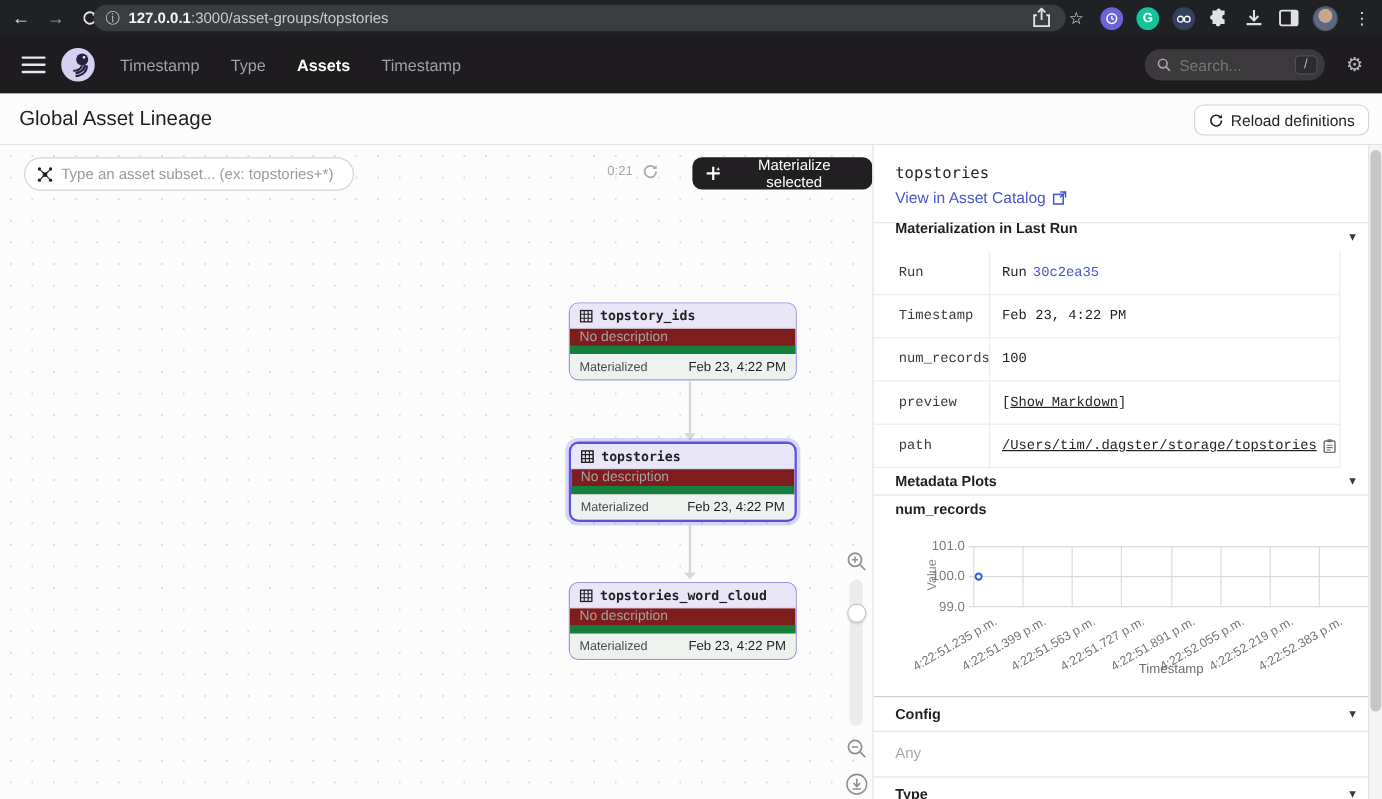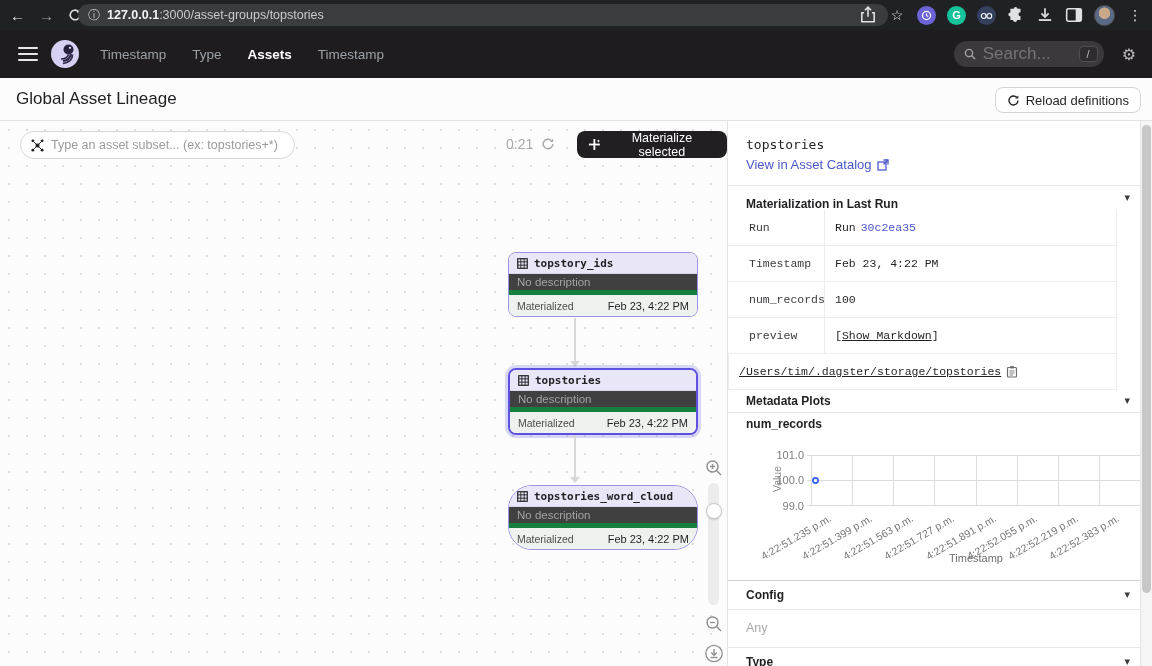--- a/index.html
+++ b/index.html
@@ -25,21 +25,21 @@
   
   .topnav { position:absolute; top:30px; left:0; width:1152px; height:48px; background:#1e1c1f; display:flex; align-items:center; }
   .hamburger { width:20px; margin-left:18px; cursor:pointer; }
   .hamburger div { height:2.5px; background:#e8e6ea; margin:3.5px 0; border-radius:1px; }
   .logo { margin-left:12px; }
   .navlinks { display:flex; gap:26px; margin-left:20px; }
   .navlink { font-size:13.5px; color:#9da0a6; cursor:pointer; }
   .navlink.active { color:#ffffff; font-weight:bold; }
   .nav-right { position:absolute; right:16px; display:flex; align-items:center; gap:18px; }
   .searchpill { width:150px; height:26px; background:#3b393c; border-radius:13px; display:flex; align-items:center; padding:0 6px 0 10px; gap:7px; }
-  .searchpill input { flex:1; background:transparent; border:none; outline:none; color:#a5a2a7; font-size:17px;
+  .searchpill input { flex:1; background:transparent; border:none; outline:none; color:#a5a2a7; font-size:13px;
     font-family:"Liberation Sans",sans-serif; min-width:0; }
   .slash { background:#2e2c2f; border:1px solid #504e52; color:#b9b7bc; border-radius:4px; font-size:11px; padding:1px 7px; }
   .gear { color:#b9b7bc; font-size:16px; cursor:pointer; }
 
   
   .pagehead { position:absolute; top:78px; left:0; width:1152px; height:43px; background:#fcfcfc; border-bottom:1px solid #e3e3e3; }
   .pagetitle { position:absolute; left:16px; top:11px; font-size:17px; font-weight:500; color:#211f22; }
   .reloadbtn { position:absolute; right:11px; top:9px; height:26px; padding:0 11px; background:#fff; border:1px solid #d4d4d4;
     border-radius:8px; display:flex; align-items:center; gap:6px; font-size:13px; color:#211f22; cursor:pointer; }
 
@@ -47,33 +47,33 @@
   .canvas { position:absolute; top:121px; left:0; width:727px; height:545px; background:#fcfcfc;
     background-image:radial-gradient(#dedede 1px, transparent 1.3px); background-size:18px 18px; }
   .panel { position:absolute; top:121px; left:727px; width:425px; height:545px; background:#fff; border-left:1px solid #e3e3e3; }
 
   
   .filterbox { position:absolute; left:20px; top:10px; width:275px; height:28px; background:#fff; border:1px solid #d7d7d7;
     border-radius:14px; display:flex; align-items:center; padding:0 10px; gap:7px; }
   .filterbox input { flex:1; border:none; outline:none; font-size:12.5px; color:#444; background:transparent;
     font-family:"Liberation Sans",sans-serif; min-width:0; }
   .filterbox input::placeholder { color:#9b9b9b; }
-  .countdown { position:absolute; left:506px; top:15px; font-size:14px; color:#a9a9a9; display:flex; align-items:center; gap:8px; }
+  .countdown { position:absolute; left:506px; top:15px; font-size:11px; color:#a9a9a9; display:flex; align-items:center; gap:8px; }
   .matbtn { position:absolute; left:577px; top:10px; height:27px; padding:0 11px; background:#211f22; color:#fff;
     border:none; border-radius:8px; display:flex; align-items:center; gap:7px; font-size:12.5px; font-weight:500; cursor:pointer; }
 
   
-  .node { position:absolute; left:508px; width:190px; background:#fff; border:1.5px solid #9b92e4; border-radius:8px;
+  .node { position:absolute; left:474px; width:190px; background:#fff; border:1.5px solid #9b92e4; border-radius:8px;
     overflow:hidden; cursor:pointer; }
   .node.selected { border:2px solid #5d51e0; box-shadow:0 0 0 3px rgba(93,81,224,0.22); }
   .node-head { height:21px; background:#e9e6f8; display:flex; align-items:center; gap:6px; padding:0 8px;
     border-bottom:1px solid #d9d5ef; }
   .node-name { font-family:"DejaVu Sans Mono",monospace; font-size:11px; font-weight:bold; color:#211f22; }
   .node-desc { height:21px; display:flex; align-items:center; padding:0 8px; font-size:11.5px; color:#a3a3a3;
-    border-bottom:5px solid #15803d; background:#404040;text-align:right; }
+    border-bottom:7px solid #15803d; background:#7f1d1d;text-align:right; }
   .node-foot { height:21px; background:#eef2ef; display:flex; align-items:center; justify-content:space-between; padding:0 8px; }
   .node-foot .st { font-size:10.5px; color:#4b4b4b; }
   .node-foot .ts { font-size:11px; color:#211f22; }
 
   .edge { position:absolute; width:2px; background:#d8d8d8; left:574px; }
   .edge-head { position:absolute; left:570px; width:0; height:0; border-left:5px solid transparent;
     border-right:5px solid transparent; border-top:6px solid #d8d8d8; }
 
   
   .zoomctl { position:absolute; left:704px; width:20px; display:flex; justify-content:center; }
@@ -260,21 +260,21 @@
     </div>
     <div class="node-desc">No description</div>
     <div class="node-foot">
       <span class="st">Materialized</span>
       <span class="ts">Feb 23, 4:22 PM</span>
     </div>
   </div>
   <div class="edge" style="top:314px; height:43px;"></div>
   <div class="edge-head" style="top:356px;"></div>
 
-  <div class="node" style="top:364px;border-radius:24px;">
+  <div class="node" style="top:364px;">
     <div class="node-head">
       <svg width="11" height="11" viewBox="0 0 12 12">
           <rect x="0.8" y="0.8" width="10.4" height="10.4" fill="none" stroke="#211f22" stroke-width="1.3"></rect>
           <path d="M0.8 4.2h10.4M0.8 7.8h10.4M4.2 0.8v10.4M7.8 0.8v10.4" stroke="#211f22" stroke-width="1"></path>
         </svg>
       <span class="node-name">topstories_word_cloud</span>
     </div>
     <div class="node-desc">No description</div>
     <div class="node-foot">
       <span class="st">Materialized</span>
@@ -307,21 +307,21 @@
   <div class="p-link">
     <span>View in Asset Catalog</span>
     <svg width="12" height="12" viewBox="0 0 12 12">
         <rect x="1" y="3" width="8" height="8" fill="none" stroke="#4a57c9" stroke-width="1.3"></rect>
         <path d="M6.5 1h4.5v4.5" fill="none" stroke="#4a57c9" stroke-width="1.3"></path>
         <path d="M11 1 6.5 5.5" stroke="#4a57c9" stroke-width="1.3"></path>
       </svg>
   </div>
 
   <div class="divider" style="top:64px;"></div>
-  <div class="sechead" style="top:76px;">Materialization in Last Run</div>
+  <div class="sechead" style="top:62px;">Materialization in Last Run</div>
   <span class="chev" style="top:70px;">▾</span>
 
   <div class="mtable">
     <div class="mrow">
       <div class="mkey">Run</div>
       <div class="mval">
           <span>Run</span>
           <span class="runlink">30c2ea35</span>
         </div>
     </div>
@@ -335,20 +335,21 @@
     </div>
     <div class="mrow">
       <div class="mkey">preview</div>
       <div class="mval" style="gap:0;">
           <span>[</span>
           <span class="dlink">Show Markdown</span>
           <span>]</span>
         </div>
     </div>
     <div class="mrow">
+      <div class="mkey">path</div>
       <div class="mval">
           <span class="dlink">/Users/tim/.dagster/storage/topstories</span>
         <svg width="12" height="13" viewBox="0 0 12 13" style="cursor:pointer;flex:none;">
             <rect x="1.5" y="2.5" width="9" height="9.5" rx="1" fill="none" stroke="#6f6f6f" stroke-width="1.2"></rect>
             <rect x="4" y="1" width="4" height="2.6" rx="0.8" fill="#6f6f6f"></rect>
             <path d="M3.5 6h5M3.5 8h5M3.5 10h3.5" stroke="#6f6f6f" stroke-width="0.9"></path>
           </svg>
       </div>
     </div>
   </div>

